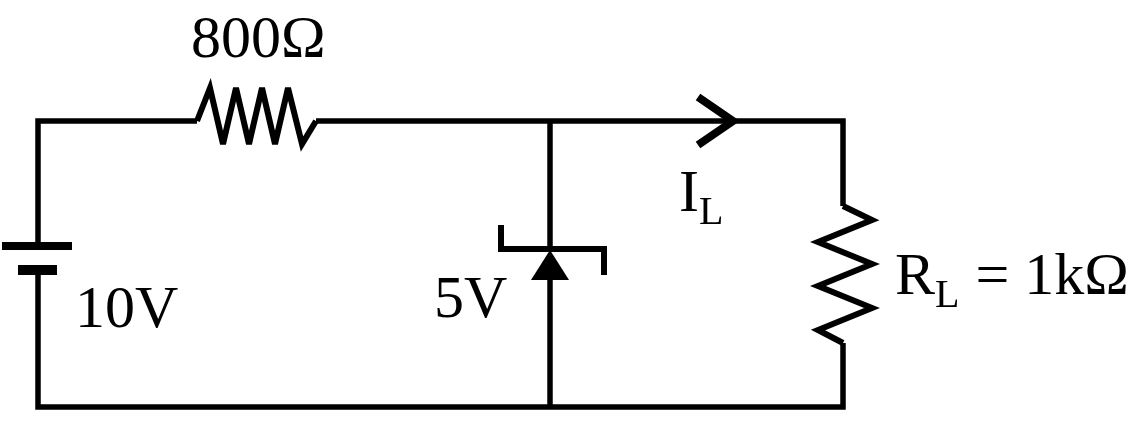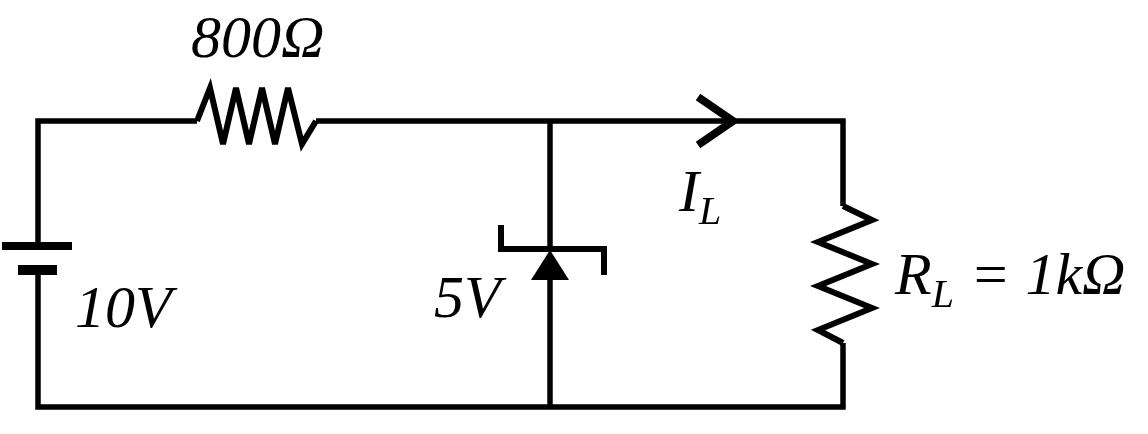--- a/index.html
+++ b/index.html
@@ -6,21 +6,20 @@
     margin: 0;
     padding: 0;
     background: #ffffff;
   }
   .stage {
     position: relative;
     width: 1148px;
     height: 434px;
     background: #ffffff;
     overflow: hidden;
-    font-style: italic;
   }
   svg {
     display: block;
   }
   .wire {
     fill: none;
     stroke: #000000;
     stroke-width: 5.5;
     stroke-linejoin: miter;
   }

